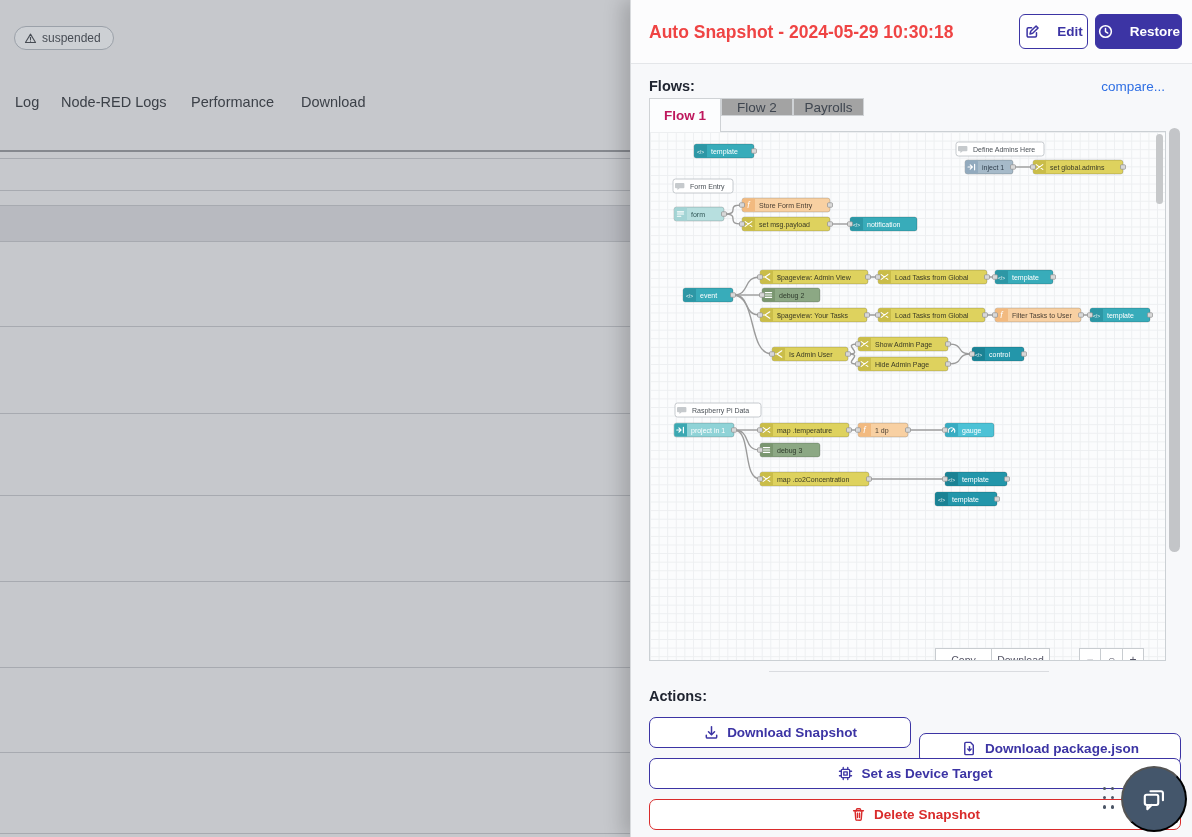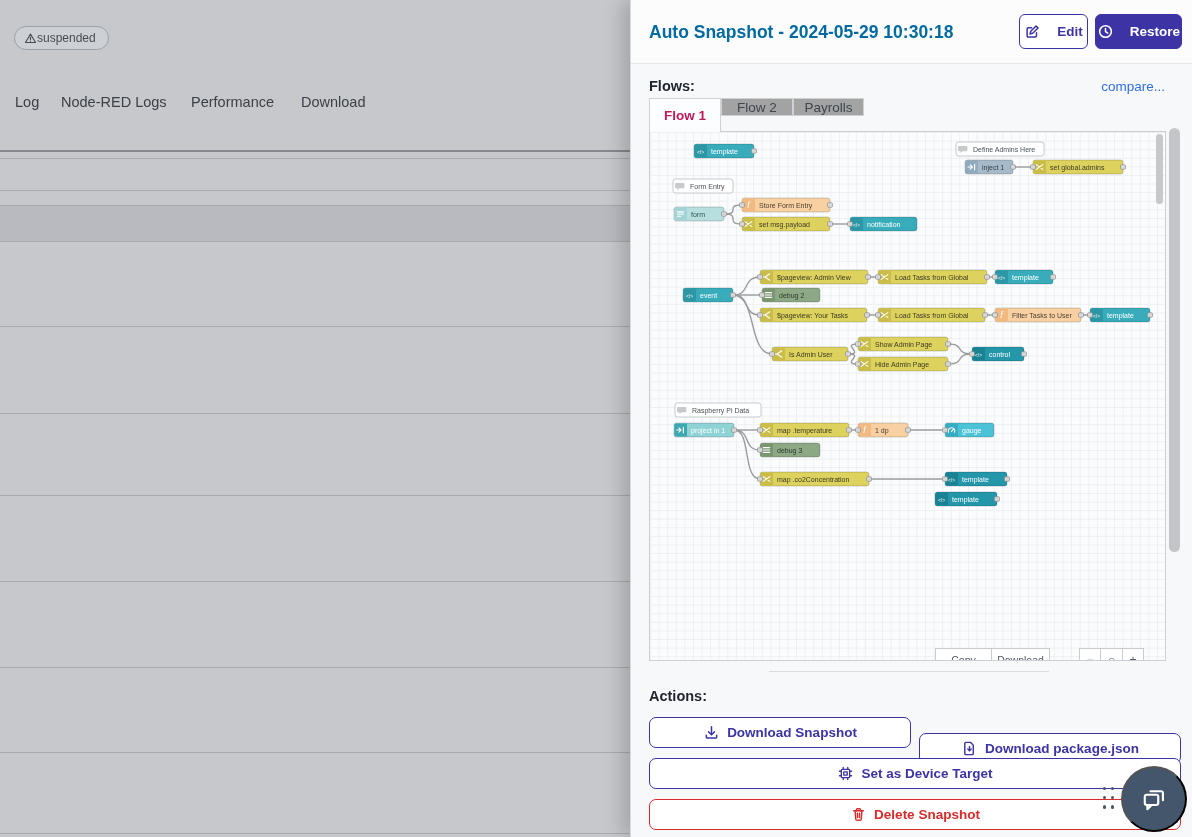--- a/index.html
+++ b/index.html
@@ -3,36 +3,36 @@
 <meta charset="utf-8">
 <style>
   * { margin:0; padding:0; box-sizing:border-box; }
   html,body { width:1192px; height:837px; overflow:hidden; font-family:"Liberation Sans", sans-serif; }
   .stage { position:relative; width:1192px; height:837px; background:#c6c8cc; overflow:hidden; }
 
   
   .page-bg { position:absolute; left:0; top:0; width:630px; height:837px; background:#c6c8cc; }
   .status-badge { position:absolute; left:14px; top:26px; height:24px; padding:0 12px 0 9px;
     border:1px solid #9ba1a9; border-radius:13px; background:#cdd0d4; color:#474c54;
-    font-size:12px; display:flex; align-items:center; }
+    font-size:12px; display:flex; align-items:center; gap:5px; }
   .bg-nav { position:absolute; left:0; top:92px; width:630px; height:22px; color:#3c4148; font-size:14.5px; }
   .bg-nav span { position:absolute; top:2px; white-space:nowrap;margin-left:13px; }
   .nav-underline { position:absolute; left:0; top:150px; width:630px; height:1.5px; background:#85888e; }
   .bg-rows { position:absolute; left:0; top:151px; width:630px; height:686px; }
   .bg-row { position:absolute; left:0; width:630px; background:#c6c8cc; border-top:1px solid #a7aab0; }
   .bg-row.dark { background:#b8bac0; }
   .overlay { position:absolute; left:0; top:0; width:630px; height:837px; background:transparent; }
 
   
   .drawer { position:absolute; left:630px; top:0; width:562px; height:837px; background:#f7f8fa;
     border-left:1px solid #d8dadd; box-shadow:-8px 0 18px rgba(0,0,0,0.18); }
   .drawer-header { position:absolute; left:0; top:0; width:562px; height:64px; background:#fcfcfd;
     border-bottom:1px solid #e4e6e9; }
   .drawer-title { position:absolute; left:18px; top:0; height:76px; line-height:64px;
-    font-size:17.5px; font-weight:700; color:#0369a1; white-space:nowrap; }
+    font-size:17.5px; font-weight:700; color:#ef4444; white-space:nowrap; }
   .hdr-btn { position:absolute; top:14px; height:35px; border-radius:6px; font-size:13.5px; font-weight:700;
     display:flex; align-items:center; justify-content:center; gap:16px; cursor:pointer; }
   .btn-edit { left:388px; width:69px; background:#fff; border:1.5px solid var(--accent); color:var(--accent); }
   .btn-restore { left:464px; width:87px; background:var(--accent); border:1.5px solid var(--accent); color:#fff; }
 
   .flows-label { position:absolute; left:18px; top:78px; font-size:14.5px; font-weight:700; color:#1f2430; }
   .compare-link { position:absolute; right:27px; top:79px; font-size:13.5px; color:var(--link); cursor:pointer; }
 
   .tab { position:absolute; top:98px; height:18px; background:#a3a3a3; border:1px solid #cfd2d5;
     font-size:13.5px; color:#3f4650; display:flex; align-items:center; justify-content:center; cursor:pointer; }

